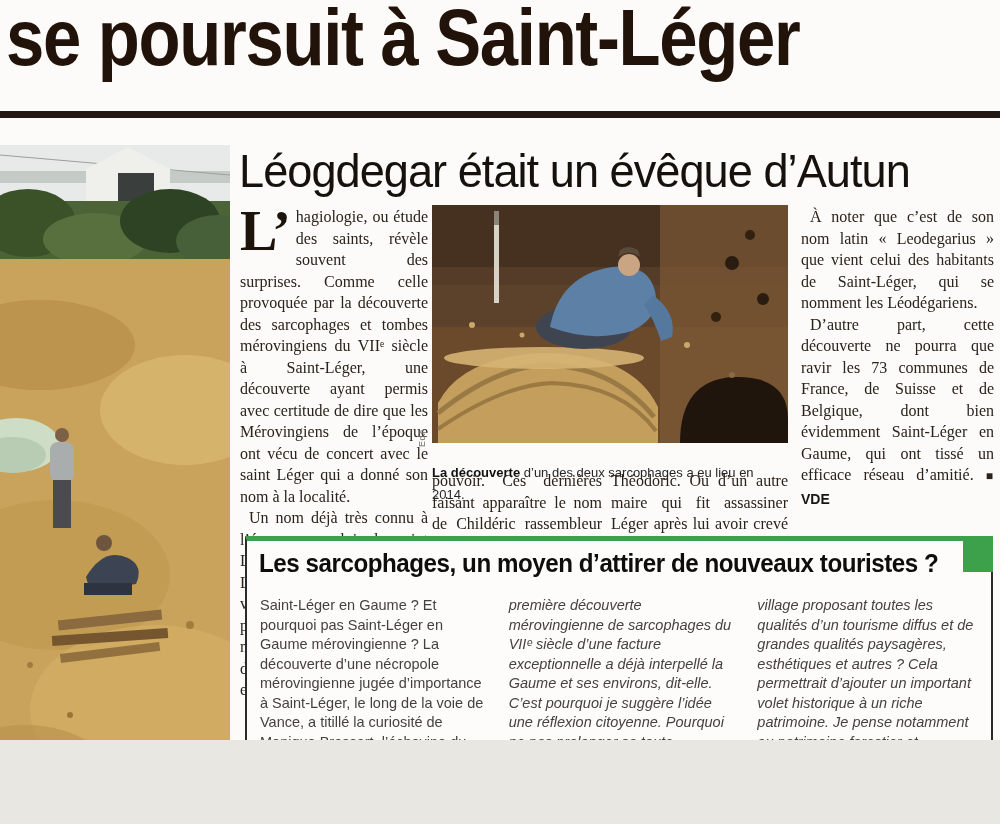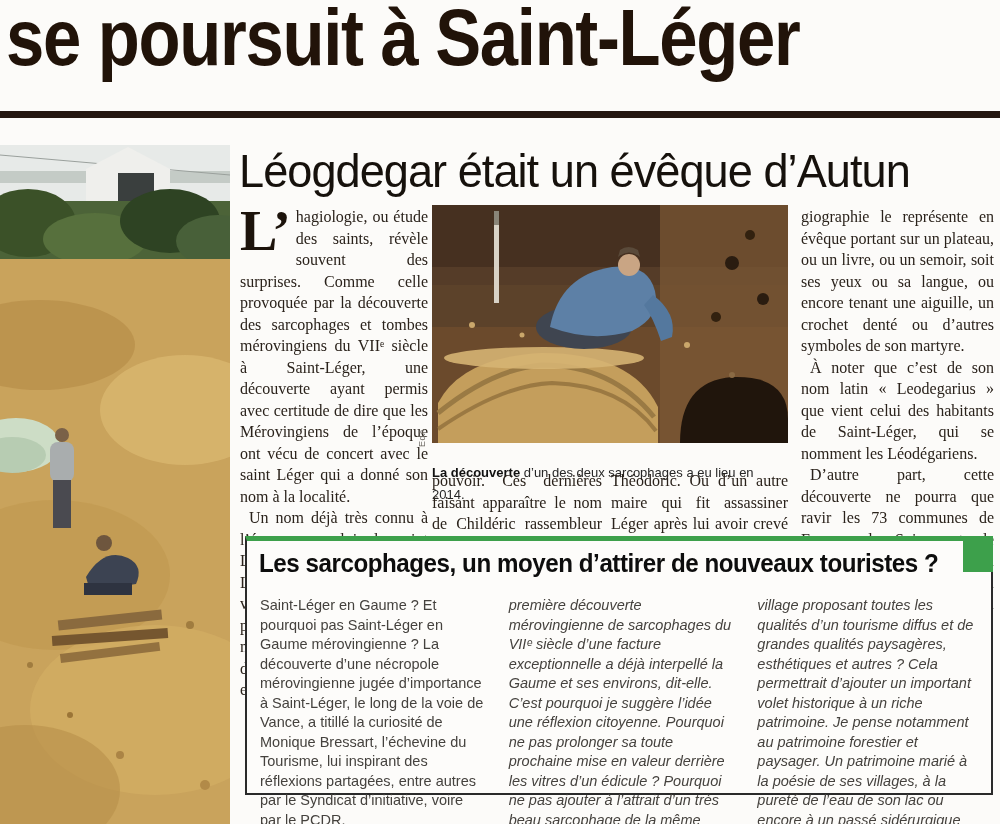--- a/index.html
+++ b/index.html
@@ -2,21 +2,21 @@
 <html style="--accent-green: #3da04b; --headline-ink: #211309;"><head>
 <meta charset="utf-8">
 <style>
   :root{
     --accent-green:#3da04b;
     --ink:#211309;
   }
   html,body{margin:0;padding:0;}
   body{background:#e9e7e2;font-family:"Liberation Sans",sans-serif;}
   .page{
-    position:relative;width:1000px;height:824px;margin:0 auto;
+    position:relative;width:1000px;height:740px;margin:0 auto;
     background:#fcfbf9;overflow:hidden;
   }
   
   .headline{
     position:absolute;left:6px;top:-8px;white-space:nowrap;
     font-family:"Liberation Sans",sans-serif;font-weight:700;
     font-size:80px;letter-spacing:-1.5px;color:var(--ink);
     transform:scaleX(.86);transform-origin:left top;
   }
   .rule{position:absolute;left:0;top:111px;width:1000px;height:7px;background:#241710;}
@@ -167,21 +167,20 @@
   </div>
 
   <div class="mid-left serif">
     <p><span>pouvoir. Ces dernières faisant apparaître le nom de Childéric rassembleur des Francs, ou celui du maire du palais</span></p>
   </div>
   <div class="mid-right serif">
     <p><span>Théodoric. Ou d’un autre maire qui fit assassiner Léger après lui avoir crevé les yeux. Très honoré en France, l’ha-</span></p>
   </div>
 
   <div class="col3 serif">
-    <p><span>giographie le représente en évêque portant sur un plateau, ou un livre, ou un semoir, soit ses yeux ou sa langue, ou encore tenant une aiguille, un crochet denté ou d’autres symboles de son martyre.</span></p>
     <p class="indent"><span>À noter que c’est de son nom latin « Leodegarius » que vient celui des habitants de Saint-Léger, qui se nomment les Léodégariens.</span></p>
     <p class="indent"><span>D’autre part, cette découverte ne pourra que ravir les 73 communes de France, de Suisse et de Belgique, dont bien évidemment Saint-Léger en Gaume, qui ont tissé un efficace réseau d’amitié.</span>
       <span class="sig-mark">■</span>
       <span class="sig">VDE</span></p>
   </div>
 
   <div class="box">
     <div class="green-tab"></div>
     <div class="box-title">Les sarcophages, un moyen d’attirer de nouveaux touristes ?</div>
     <div class="box-cols">

